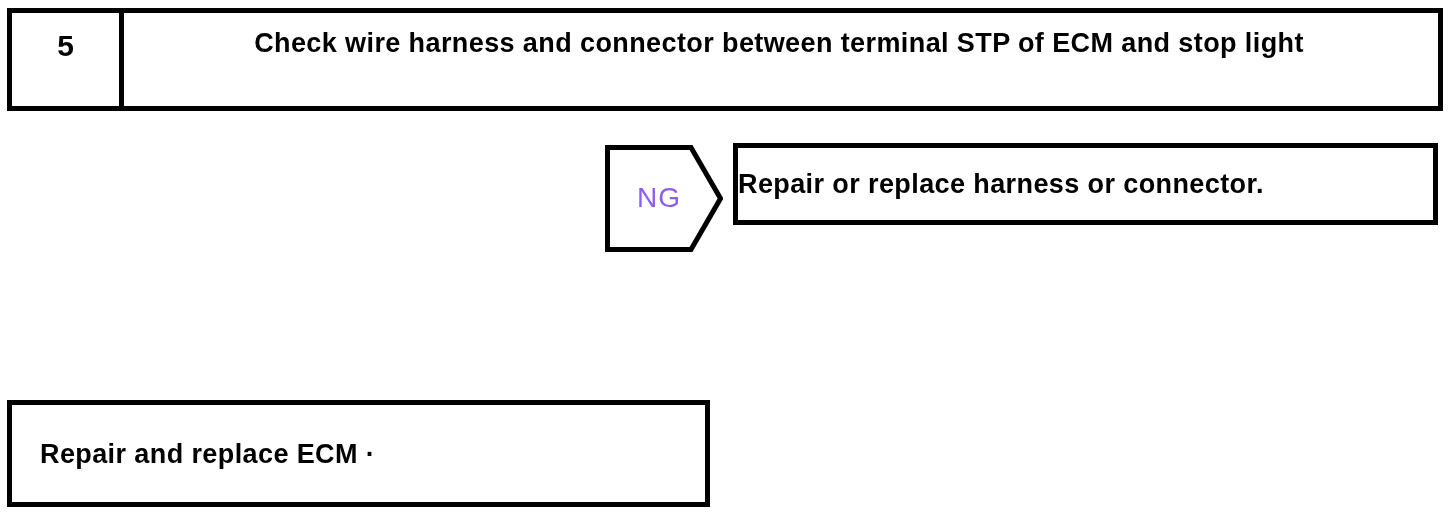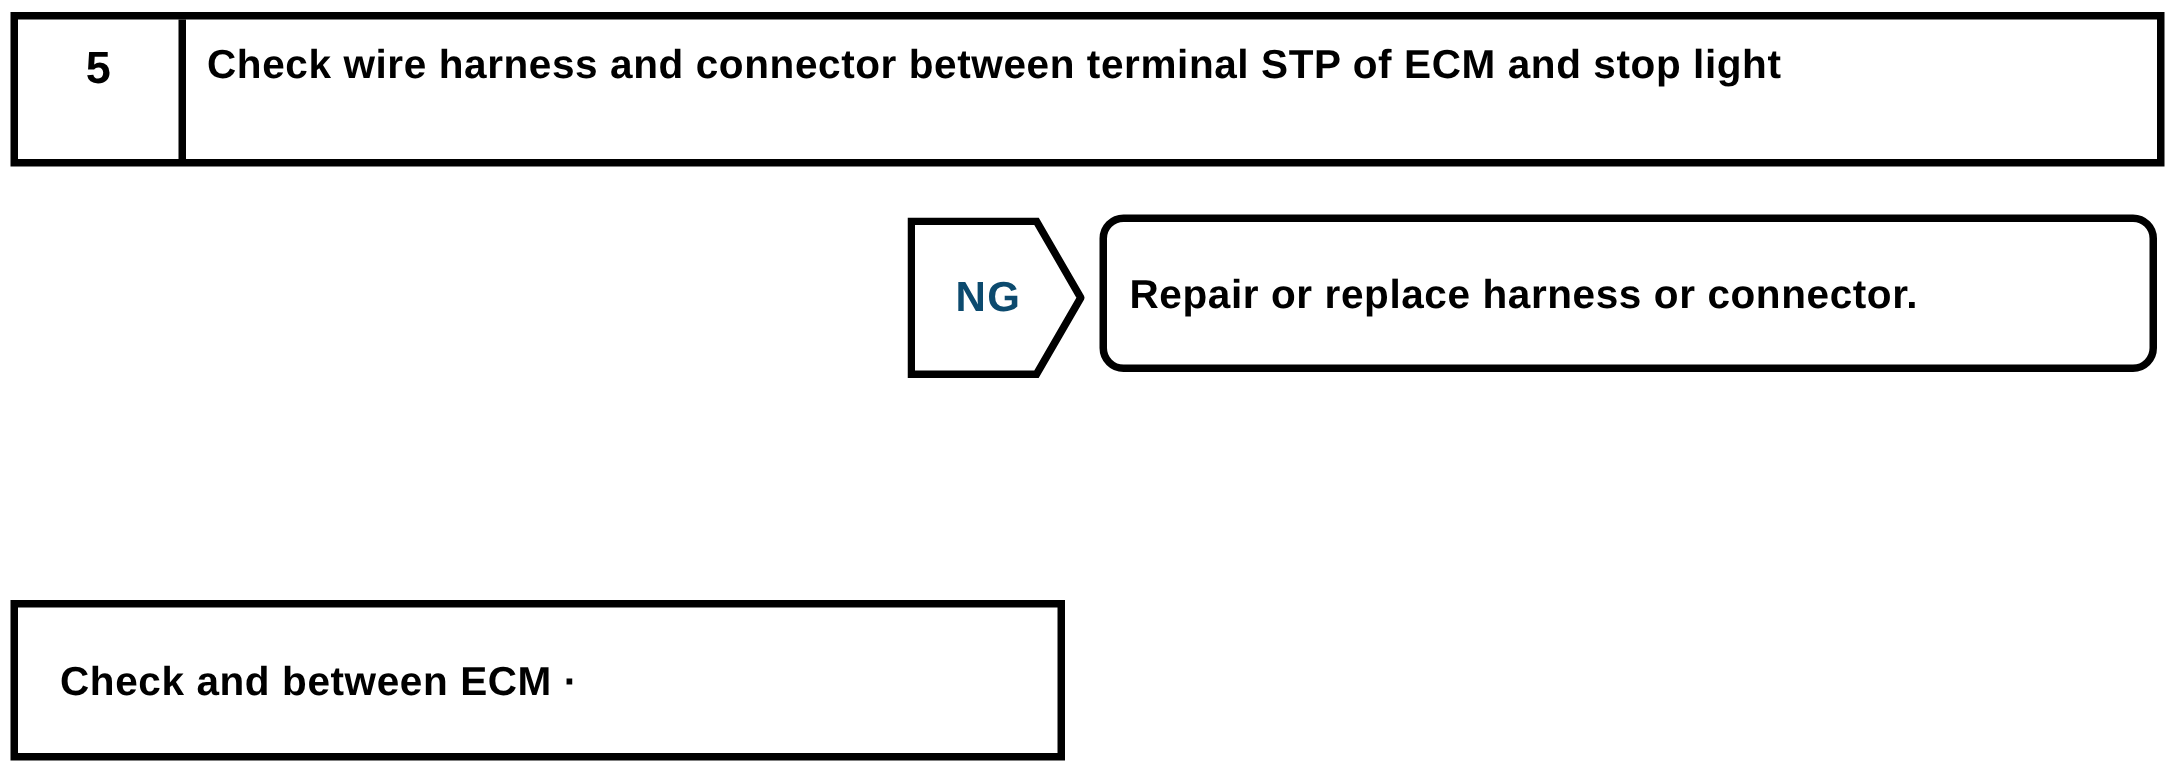--- a/index.html
+++ b/index.html
@@ -21,20 +21,21 @@
     border: 5px solid #000000;
     background: #ffffff;
     box-sizing: border-box;
   }
   .bold-text {
     font-weight: bold;
     font-size: 27px;
     letter-spacing: 0.4px;
     line-height: 34px;
     color: #000000;
+    text-align: center;
   }
   
   .step-box {
     left: 7px; top: 8px;
     width: 1436px; height: 103px;
     display: flex;
   }
   .step-number-cell {
     width: 112px;
     border-right: 5px solid #000000;
@@ -57,34 +58,32 @@
     width: 118px; height: 107px;
   }
   .ok-pentagon {
     position: absolute;
     left: 7px; top: 265px;
     width: 136px; height: 108px;
   }
   .pentagon-svg { position: absolute; left: 0; top: 0; }
   .pentagon-label {
     position: absolute;
-    font-weight: bold;
+    font-weight: normal;
     font-size: 28px;
     letter-spacing: 1px;
-    color: #0c4a6e;
+    color: #8b5cf6;
   }
   .ng-label { left: 16px; top: 37px; width: 76px; text-align: center; }
   .ok-label { left: 0; top: 30px; width: 136px; text-align: center; }
   .ng-action-box {
     left: 733px; top: 143px;
-    width: 705px; height: 105px;
+    width: 705px; height: 82px;
     display: flex;
     align-items: center;
-    padding-left: 15px;
-    border-radius: 16px;
   }
   .ok-action-box {
     left: 7px; top: 400px;
     width: 703px; height: 107px;
     display: flex;
     align-items: center;
     padding-left: 28px;
   }
 </style>
 </head>
@@ -105,16 +104,16 @@
     </svg>
     <span class="pentagon-label ng-label">NG</span>
   </div>
 
   <div class="box ng-action-box">
     <span class="bold-text">Repair or replace harness or connector.</span>
   </div>
 
 
   <div class="box ok-action-box">
-    <span class="bold-text">Check and between ECM ·</span>
+    <span class="bold-text">Repair and replace ECM ·</span>
   </div>
 
 </div>
 
 </body></html>

